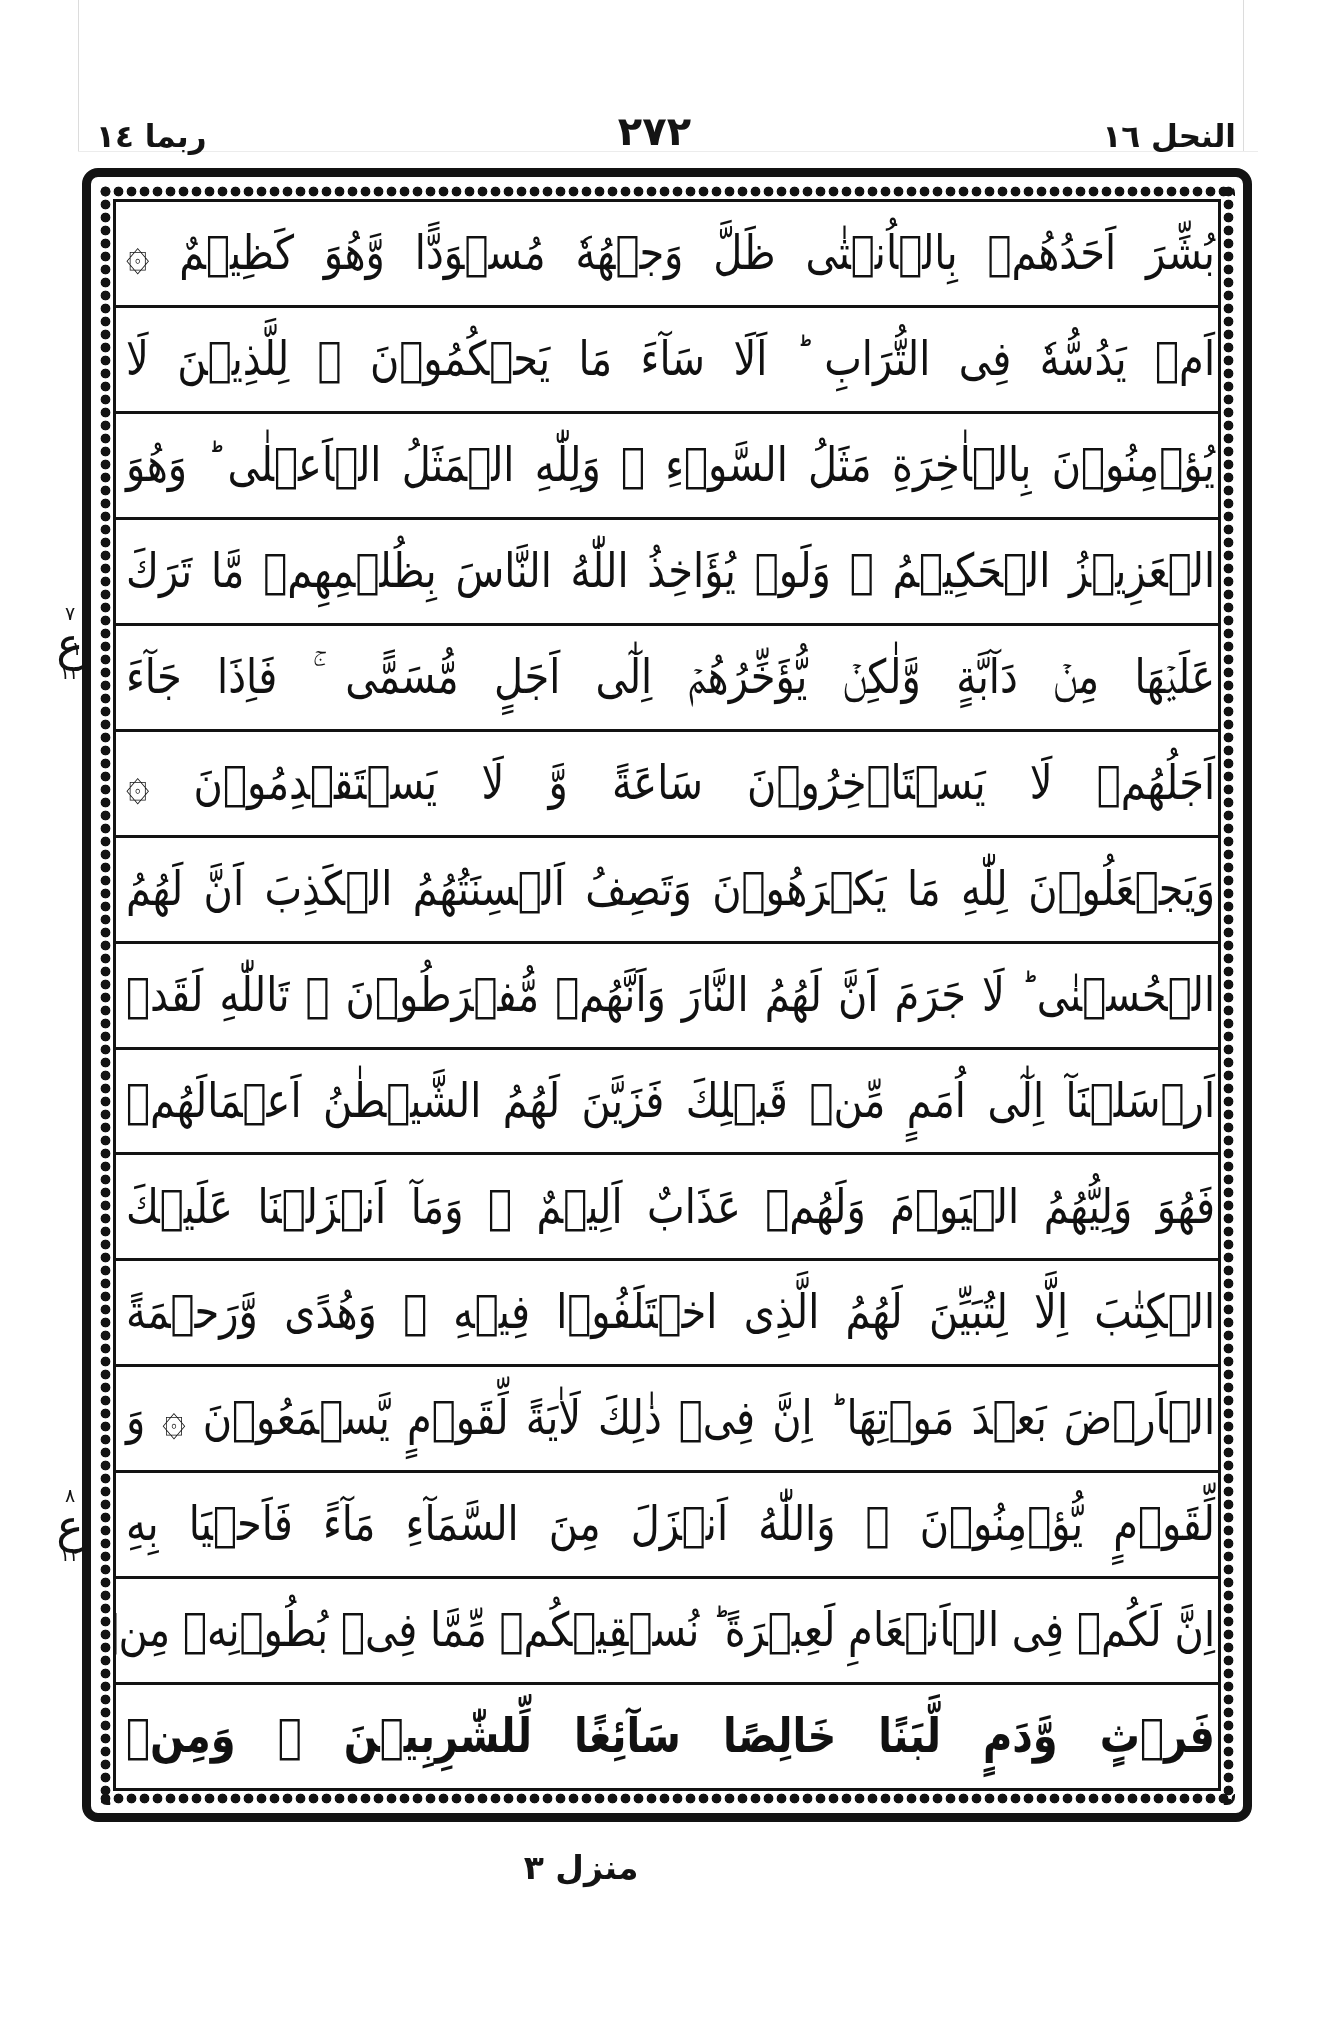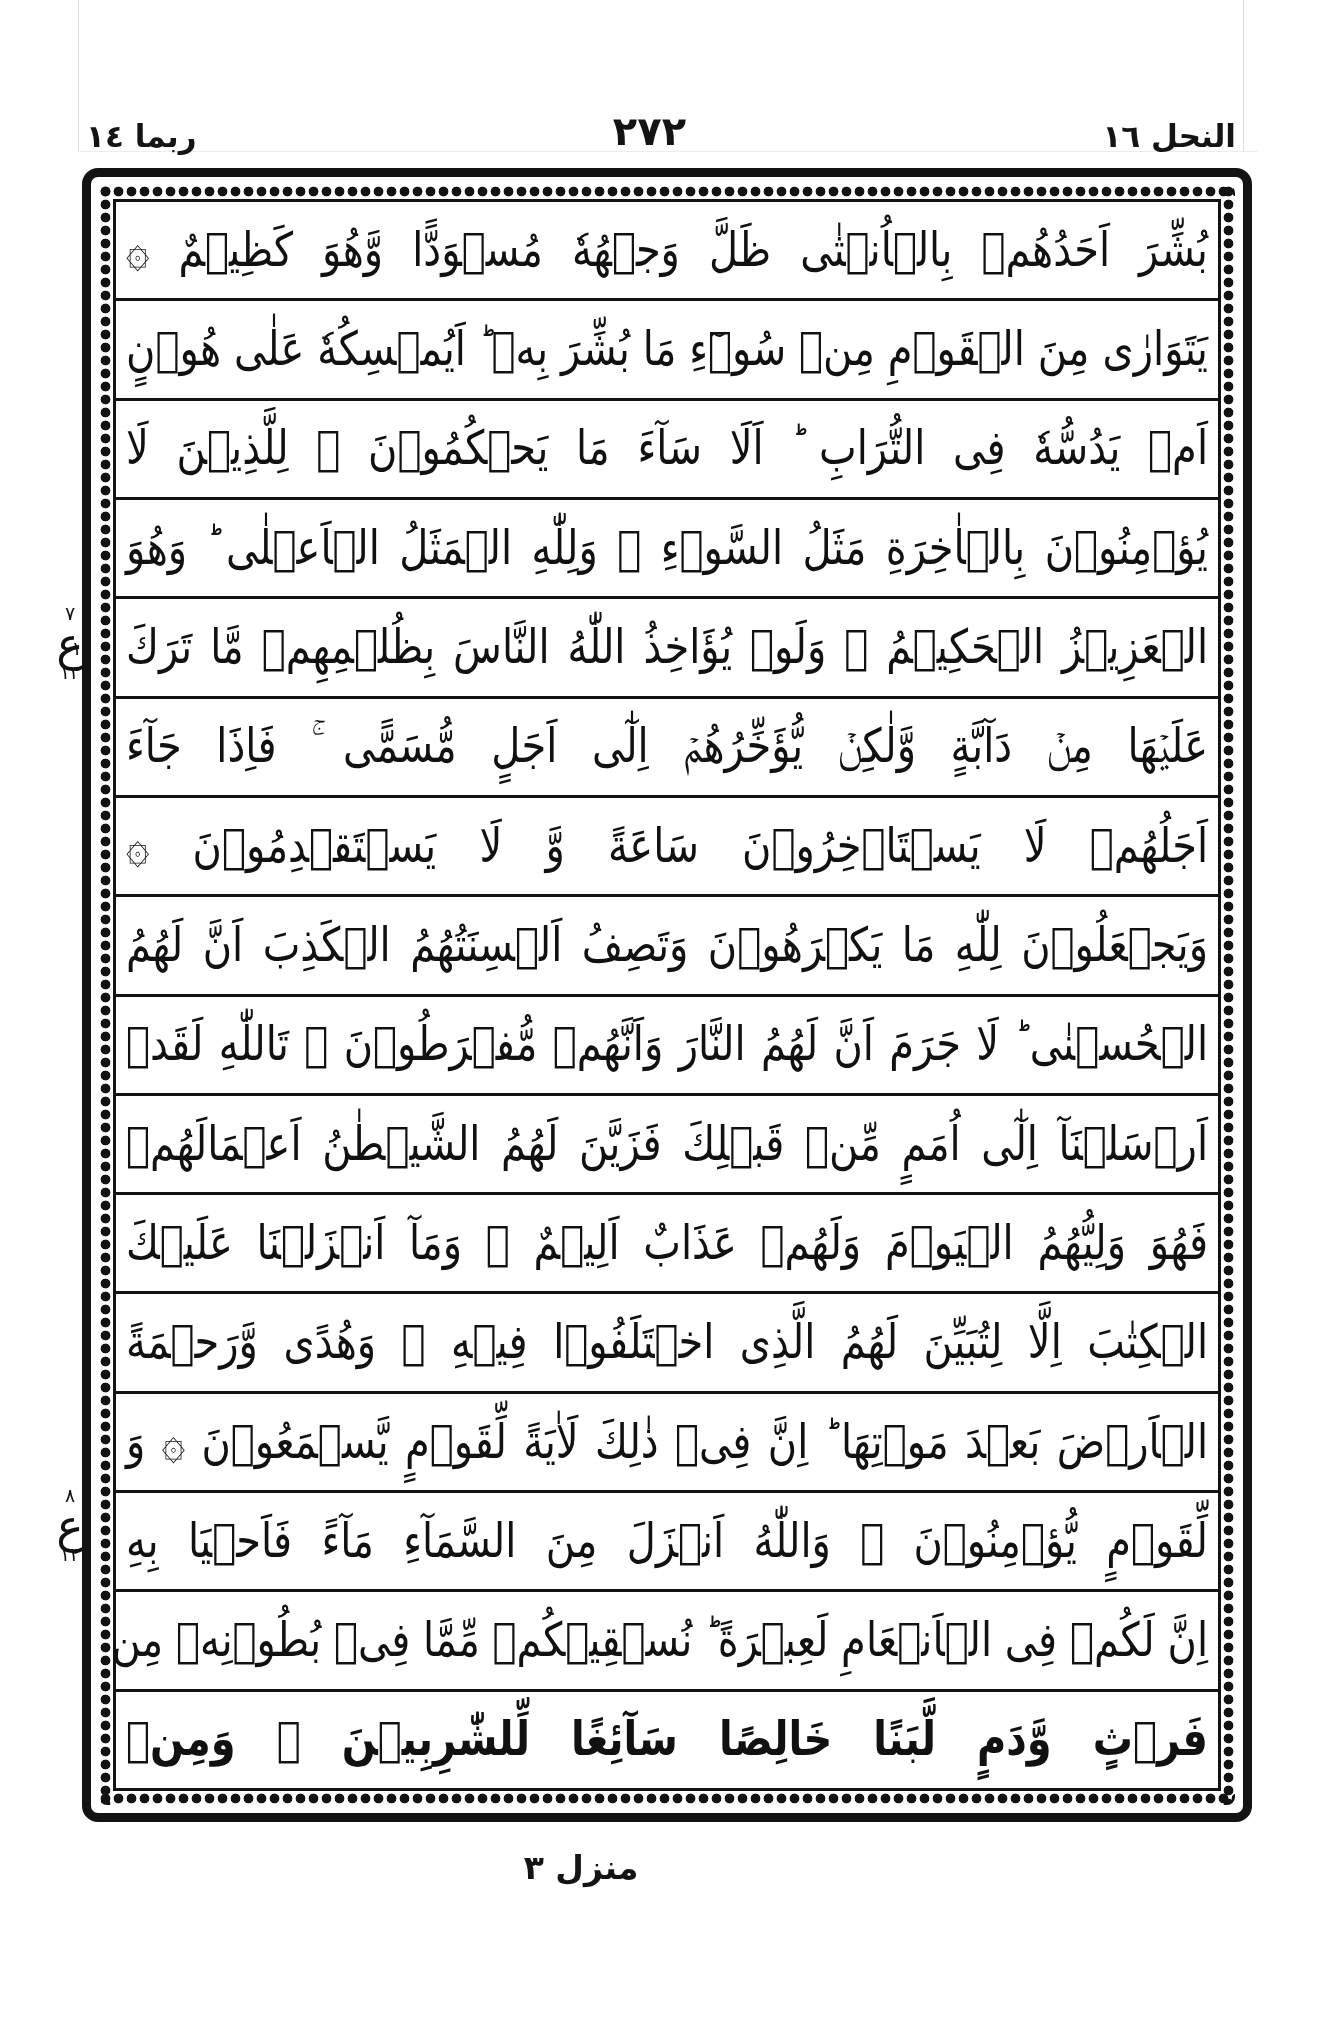--- a/index.html
+++ b/index.html
@@ -53,21 +53,21 @@
   .header-cell {
     font-size: 31px;
     line-height: 1;
     color: #141414;
     white-space: nowrap;
     font-family: "DejaVu Sans", "Liberation Sans", sans-serif;
     font-weight: 600;
   }
   .header-left  { padding-right: 22px; }
   .header-center{ font-size: 40px; letter-spacing: 1px; padding-bottom: 1px;}
-  .header-right { padding-left: 8px; }
+  .header-right { padding-left: 18px; }
 
   
   .frame-outer {
     position: absolute;
     left: 82px;
     top: 168px;
     width: 1170px;
     height: 1654px;
     border: 9px solid #131313;
     border-radius: 16px;
@@ -116,21 +116,21 @@
     flex-direction: column;
   }
   .ayah-line {
     flex: 1 1 0;
     border-bottom: 3px solid #131313;
     box-sizing: border-box;
     display: flex;
     align-items: center;
     justify-content: space-between;
     direction: rtl;
-    padding: 0 10px 0 10px;
+    padding: 0 3px 0 10px;
     overflow: hidden;
   }
   .ayah-line:last-child { border-bottom: none; font-weight: bold; }
 
   .ayah-text {
     font-family: "DejaVu Sans", "Liberation Sans", sans-serif;
     font-size: 40px;
     line-height: 1.02;
     color: #111111;
     white-space: nowrap;
@@ -236,23 +236,20 @@
 
   <div class="frame-outer">
     <div class="frame-deco"></div>
     <div class="frame-inner">
       <div class="lines">
 
         <div class="ayah-line">
           <div class="ayah-text">بُشِّرَ اَحَدُهُمۡ بِالۡاُنۡثٰى ظَلَّ وَجۡهُهٗ مُسۡوَدًّا وَّهُوَ كَظِيۡمٌ ۞</div>
         </div>
         <div class="ayah-line">
-          <div class="ayah-text">يَتَوَارٰى مِنَ الۡقَوۡمِ مِنۡ سُوۡٓءِ مَا بُشِّرَ بِهٖ ؕ اَيُمۡسِكُهٗ عَلٰى هُوۡنٍ</div>
-        </div>
-        <div class="ayah-line">
           <div class="ayah-text">اَمۡ يَدُسُّهٗ فِى التُّرَابِ ؕ اَلَا سَآءَ مَا يَحۡكُمُوۡنَ ۞ لِلَّذِيۡنَ لَا</div>
         </div>
         <div class="ayah-line">
           <div class="ayah-text">يُؤۡمِنُوۡنَ بِالۡاٰخِرَةِ مَثَلُ السَّوۡءِ ۚ وَلِلّٰهِ الۡمَثَلُ الۡاَعۡلٰى ؕ وَهُوَ</div>
         </div>
         <div class="ayah-line">
           <div class="ayah-text">الۡعَزِيۡزُ الۡحَكِيۡمُ ۞ وَلَوۡ يُؤَاخِذُ اللّٰهُ النَّاسَ بِظُلۡمِهِمۡ مَّا تَرَكَ</div>
         </div>
         <div class="ayah-line">
           <div class="ayah-text">عَلَيۡهَا مِنۡ دَآبَّةٍ وَّلٰكِنۡ يُّؤَخِّرُهُمۡ اِلٰٓى اَجَلٍ مُّسَمًّى ۚ فَاِذَا جَآءَ</div>

